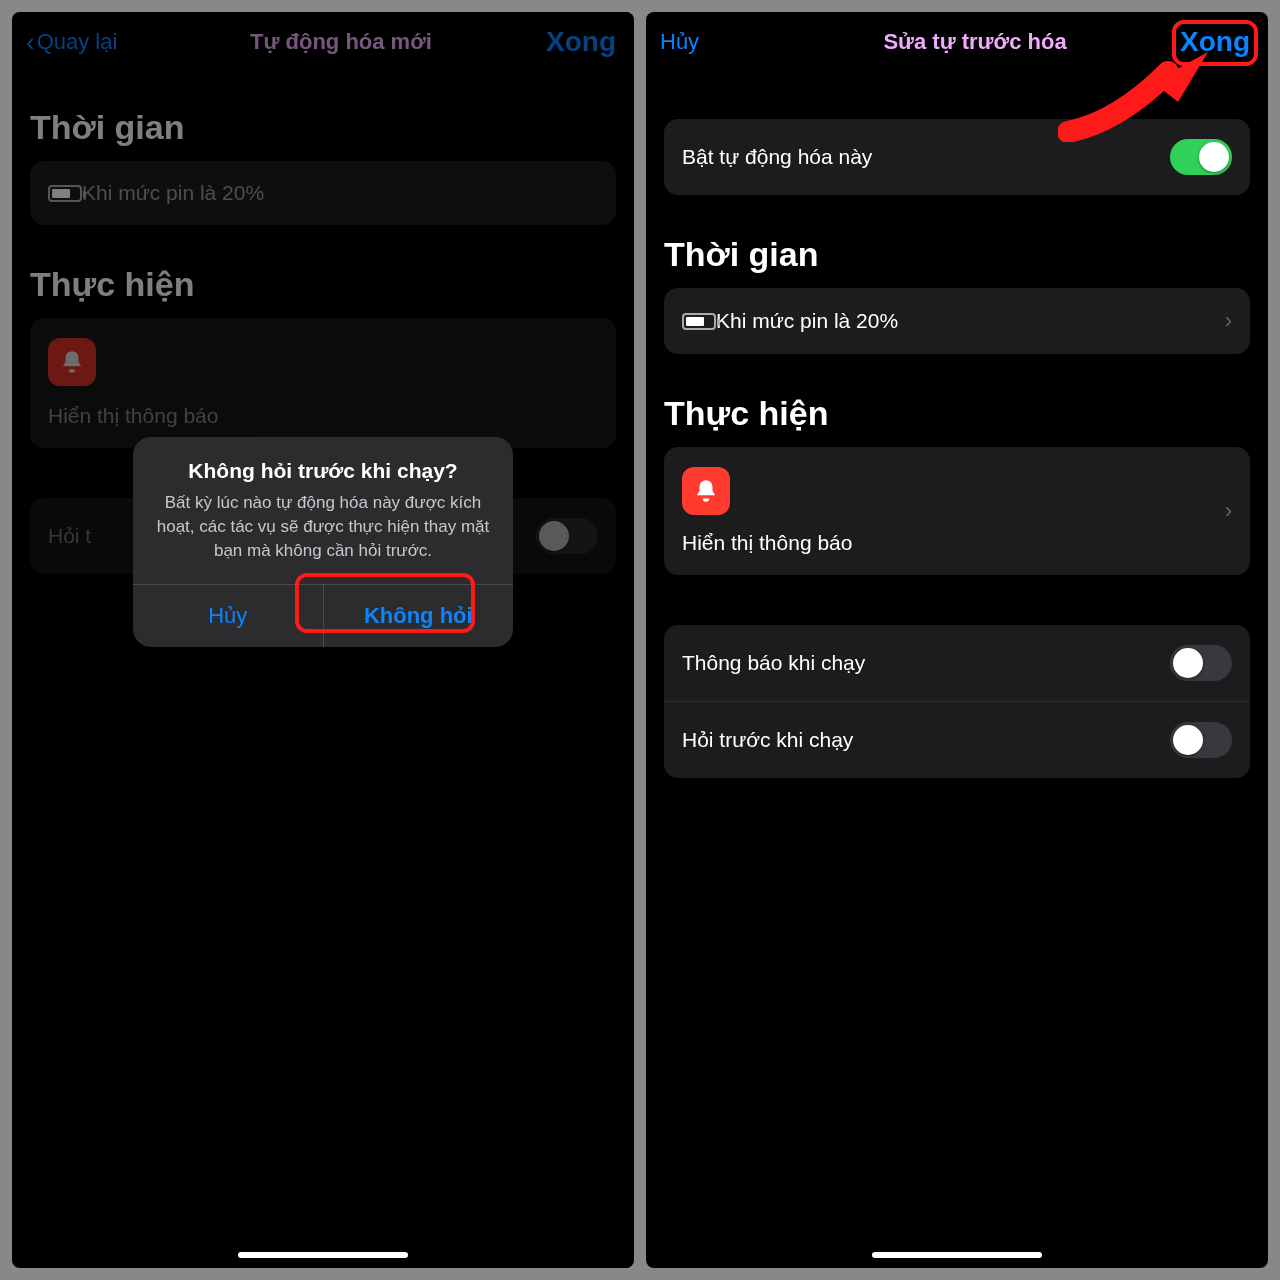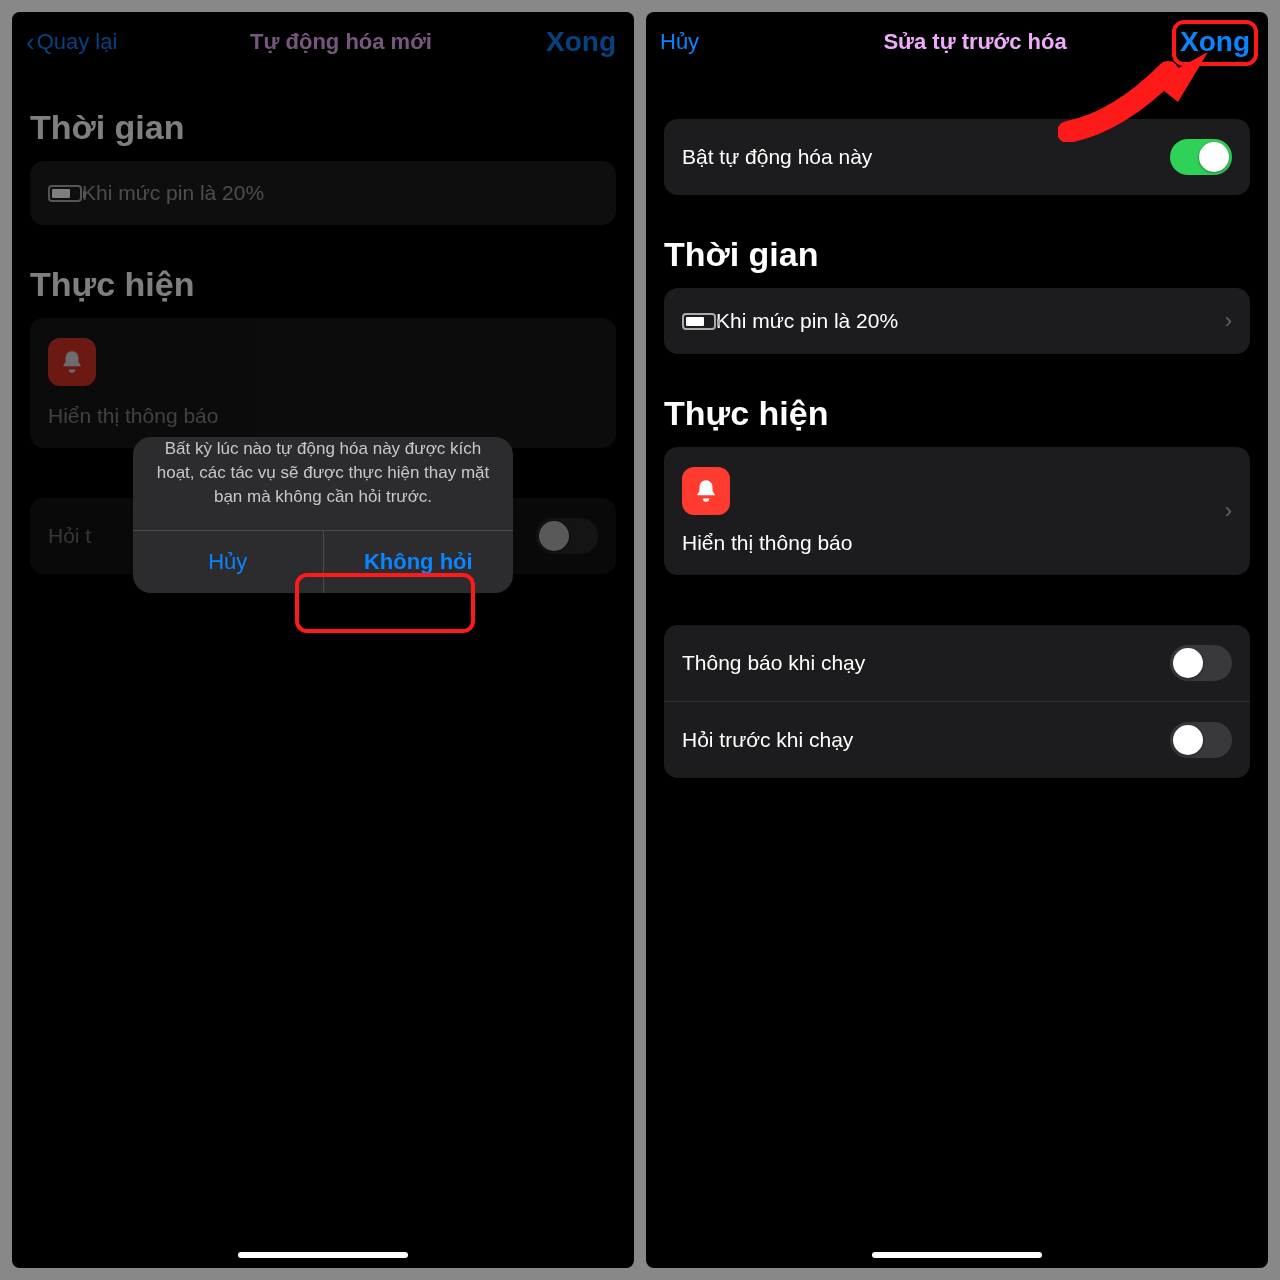--- a/index.html
+++ b/index.html
@@ -141,20 +141,21 @@
         <span class="row-label bg-row-muted">Hỏi t</span>
         <div class="toggle off">
             <div class="knob"></div>
           </div>
       </div>
     </div>
   </div>
 
   <div class="dim"></div>
   <div class="alert">
+    <div class="alert-title">Không hỏi trước khi chạy?</div>
     <div class="alert-msg">Bất kỳ lúc nào tự động hóa này được kích hoạt, các tác vụ sẽ được thực hiện thay mặt bạn mà không cần hỏi trước.</div>
     <div class="alert-btns">
       <div class="alert-btn">Hủy</div>
       <div class="alert-btn">Không hỏi</div>
     </div>
   </div>
   <div class="hl-red" style="left:283px; top:561px; width:180px; height:60px;"></div>
 
   <div class="home-ind"></div>
 </div>

